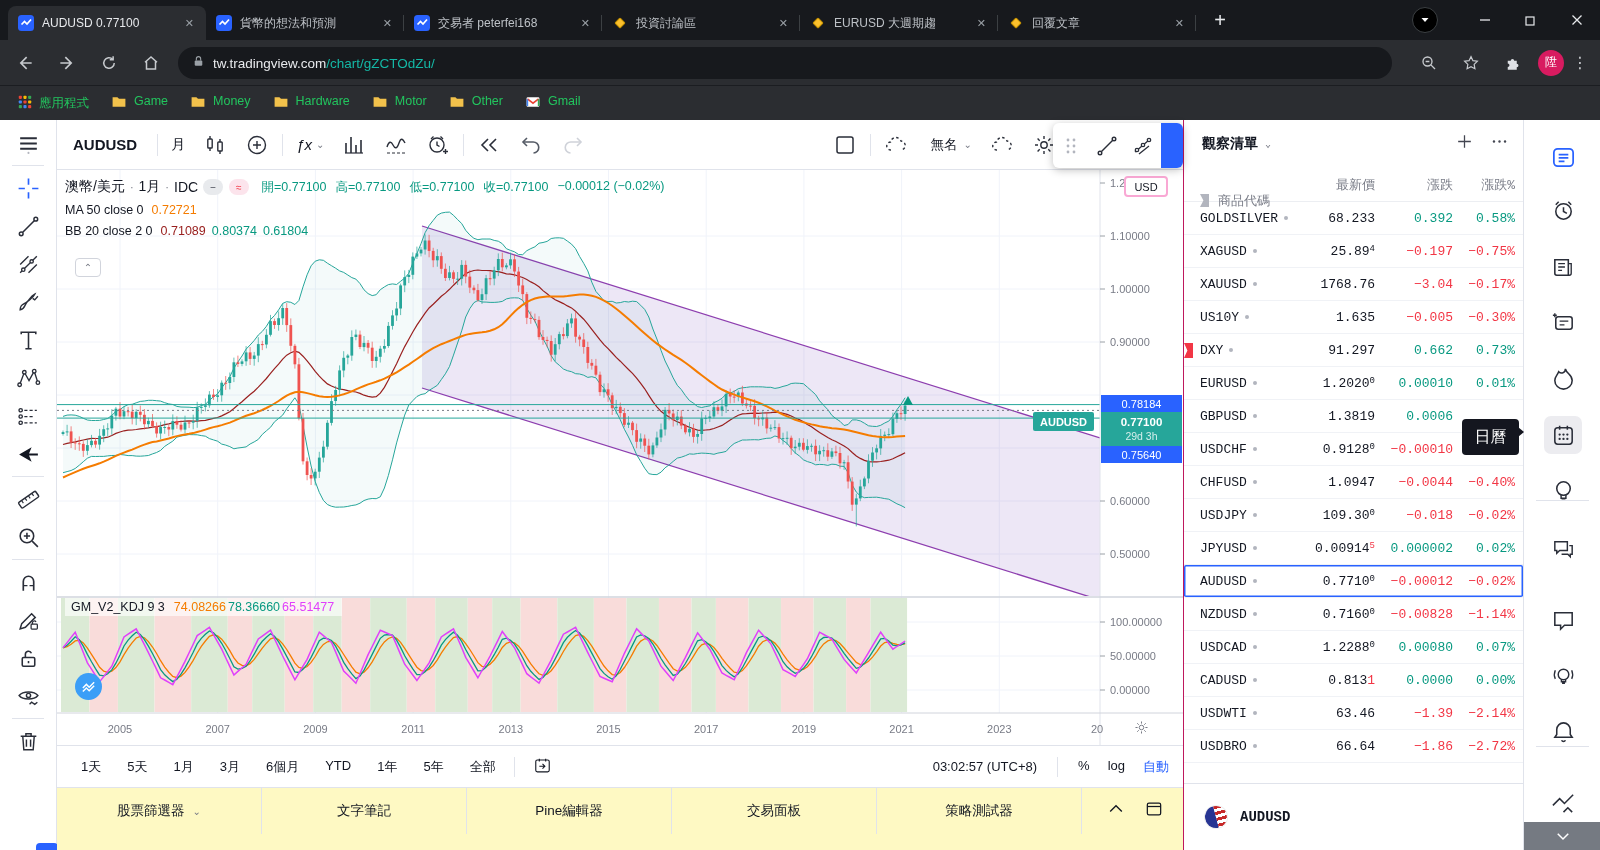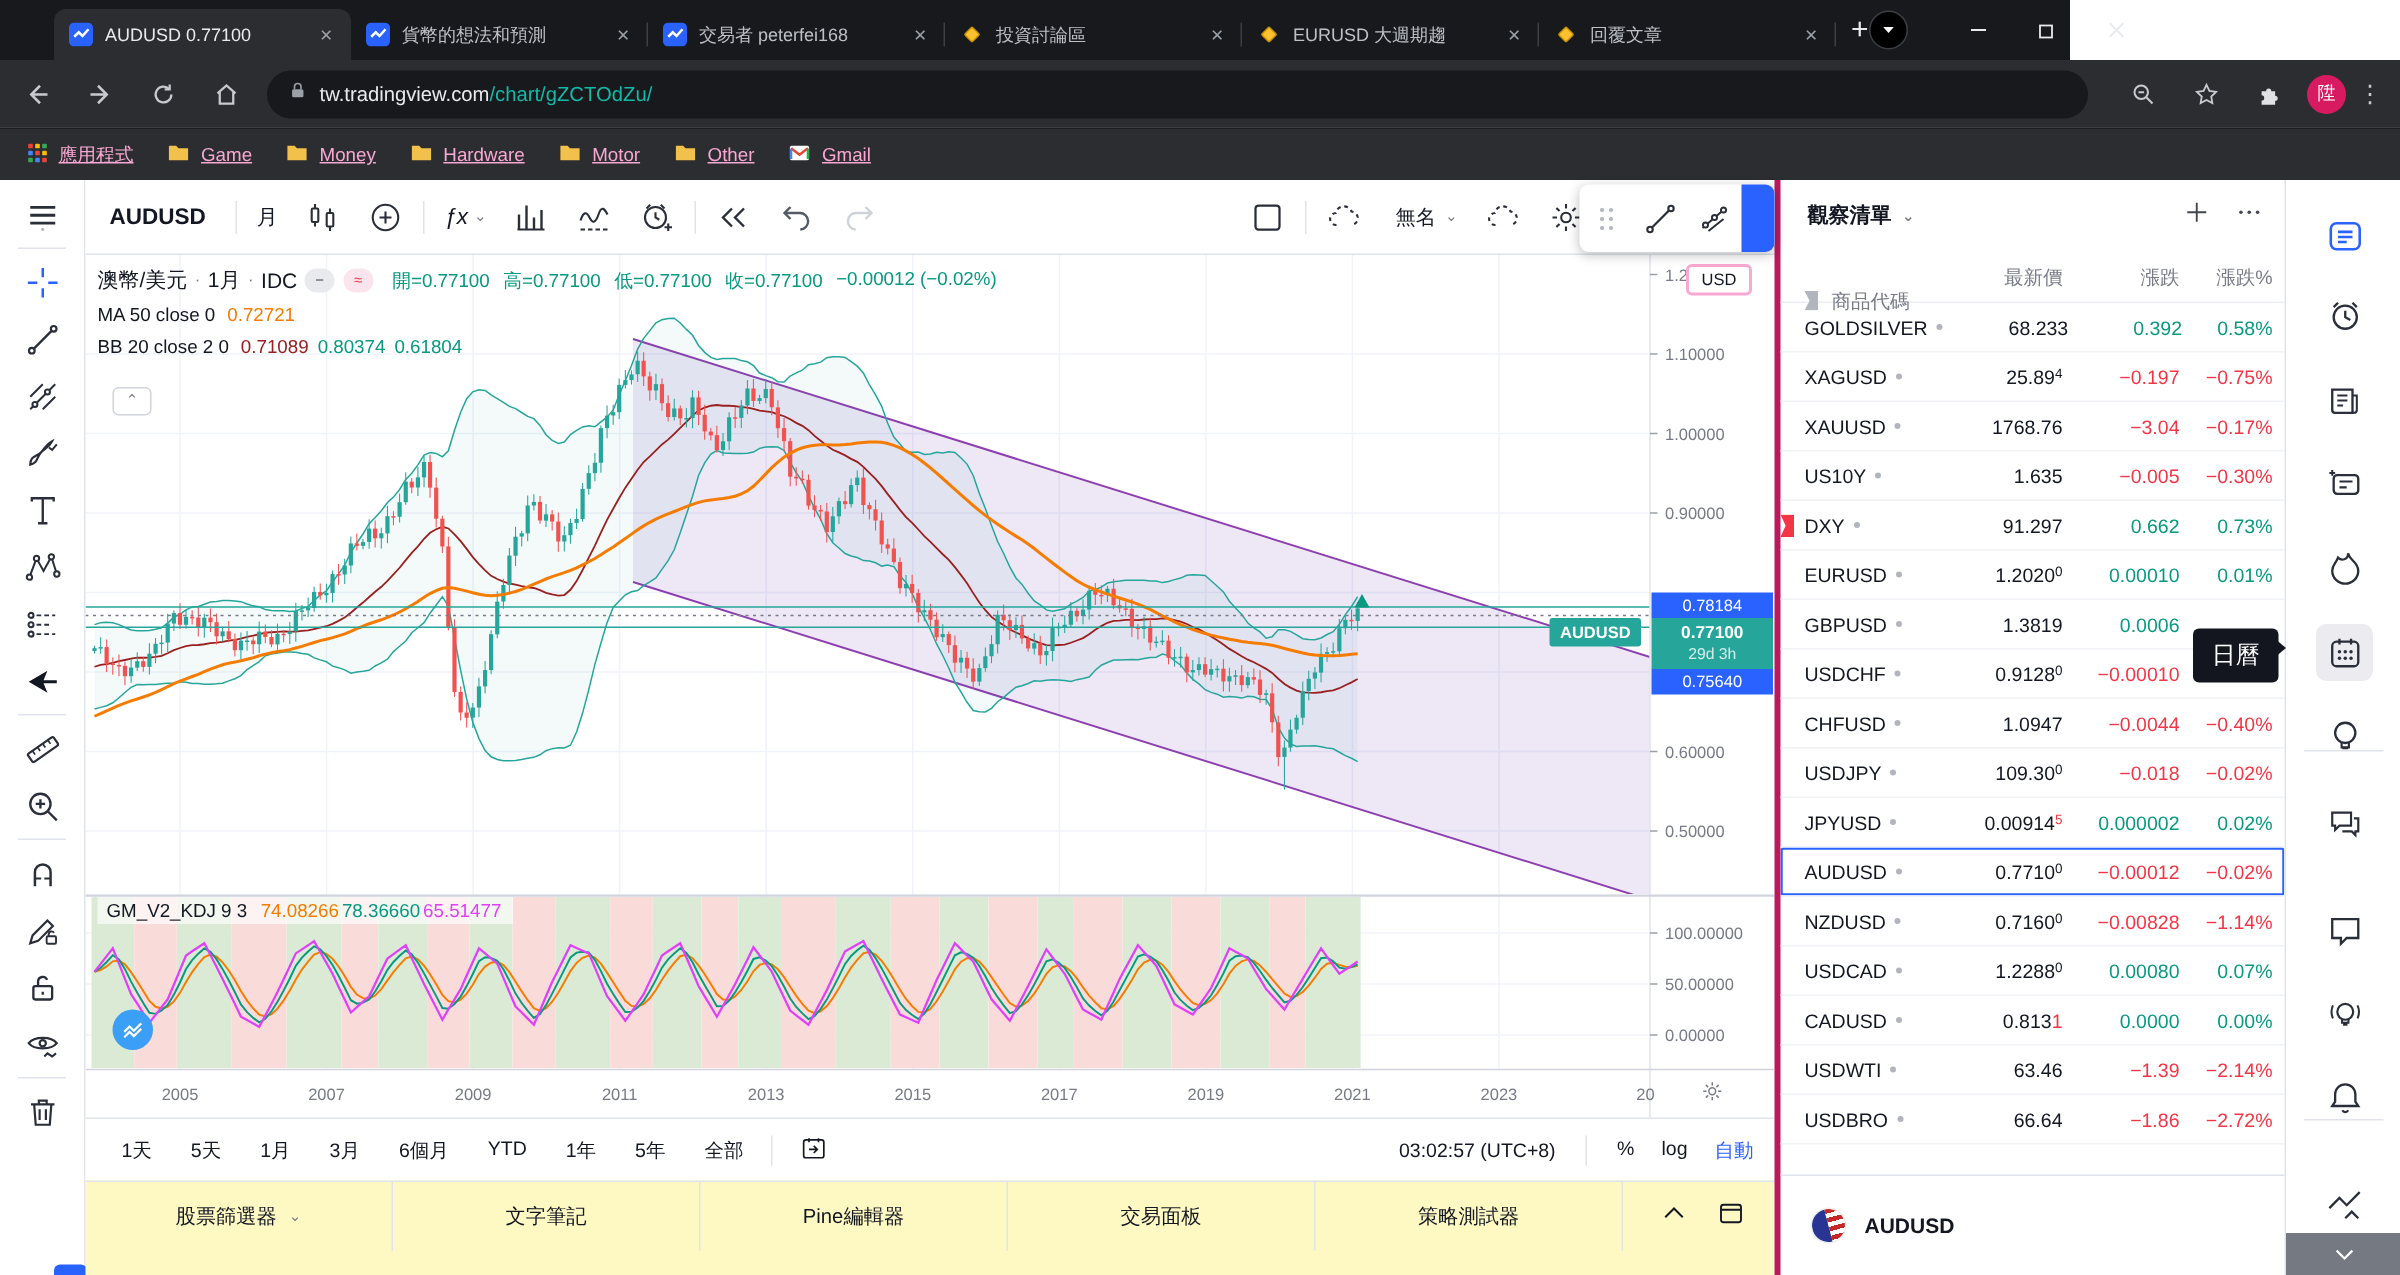--- a/index.html
+++ b/index.html
@@ -1,21 +1,21 @@
 <!DOCTYPE html>
 <html><head>
 <meta charset="utf-8">
 <style>
   * { margin:0; padding:0; box-sizing:border-box; }
   html,body { background:#fff; }
   body { font-family:"Liberation Sans","DejaVu Sans",sans-serif; }
   #app { position:relative; width:1600px; height:850px; overflow:hidden; background:#fff; }
 
   
-  .tabstrip { position:absolute; left:0; top:0; width:1380px; height:40px; background:#17191d; display:flex; align-items:flex-end;padding-left:28px; }
+  .tabstrip { position:absolute; left:0; top:0; width:1600px; height:40px; background:#17191d; display:flex; align-items:flex-end; }
   #tabs { display:flex; align-items:flex-end; height:40px; padding-left:8px; }
   .tab { width:198px; height:34px; display:flex; align-items:center; gap:8px; padding:0 8px 0 10px; color:#bdc1c6; font-size:12px; border-radius:8px 8px 0 0; position:relative; }
   .tab:not(.active):after { content:""; position:absolute; right:0; top:9px; height:16px; width:1px; background:#3c4043; }
   .tab.active { background:#2b2d31; color:#e8eaed; }
   .tab-title { flex:1; white-space:nowrap; overflow:hidden; }
   .tab-close { color:#9aa0a6; font-size:11px; padding:2px 4px; border-radius:50%; }
   .fav { width:16px; height:16px; display:inline-flex; }
   .newtab-btn { color:#e8eaed; font-size:20px; font-weight:300; margin:0 0 6px 10px; width:28px; height:28px; display:flex; align-items:center; justify-content:center; border-radius:50%; }
   .tab-right { margin-left:auto; display:flex; align-items:center; height:40px; }
   .media-circle { width:26px; height:26px; border-radius:50%; background:#000; border:1px solid #3c4043; display:flex; align-items:center; justify-content:center; margin-right:24px; }
@@ -23,21 +23,21 @@
 
   .navbar { position:absolute; left:0; top:40px; width:1600px; height:45px; background:#2b2d31; display:flex; align-items:center; }
   .nav-ic { width:34px; height:34px; display:flex; align-items:center; justify-content:center; margin-left:8px; border-radius:50%; }
   .urlbar { flex:1; height:32px; margin:0 12px 0 10px; background:#17191d; border-radius:16px; display:flex; align-items:center; padding:0 14px; gap:8px; }
   .url-domain { color:#e8eaed; font-size:13.5px; }
   .url-path { color:#14b8a6; font-size:13.5px; }
   .avatar { width:26px; height:26px; border-radius:50%; background:#d81b60; color:#fff; font-size:12px; display:flex; align-items:center; justify-content:center; margin:0 8px; }
   .dots { color:#c7cace; font-size:16px; margin-right:12px; }
 
   .bookmarks { position:absolute; left:0; top:85px; width:1600px; height:35px; background:#2b2d31; border-top:1px solid #1b1d21; display:flex; align-items:center; gap:6px; padding-left:10px; }
-  .bm { display:flex; align-items:center; gap:7px; color:#f9a8d4; font-size:12.5px; padding:4px 8px; border-radius:6px;text-decoration:underline; }
+  .bm { display:flex; align-items:flex-start; gap:7px; color:#22c55e; font-size:12.5px; padding:4px 8px; border-radius:6px; }
 
   
   .lefttools { position:absolute; left:0; top:120px; width:57px; height:730px; background:#fff; border-right:1px solid #e0e3eb; display:flex; flex-direction:column; align-items:center; padding-top:4px; }
   .ltool { width:38px; height:38px; display:flex; align-items:center; justify-content:center; }
   .ltool svg { width:25px; height:25px; }
   .lsep { width:32px; height:1px; background:#e0e3eb; margin:3px 0; }
   .left-blue-pill { position:absolute; left:36px; top:843px; width:22px; height:7px; background:#2962ff; border-radius:4px 4px 0 0; }
 
   .tvtoolbar { position:absolute; left:57px; top:120px; width:1126px; height:50px; background:#fff; border-bottom:1px solid #e0e3eb; display:flex; align-items:center; }
   .tbtn { display:flex; align-items:center; justify-content:center; height:38px; padding:0 9px; color:#131722; font-size:14px; }
@@ -75,21 +75,21 @@
   #tflist { display:flex; gap:26px; margin-left:24px; }
   .tfsep { width:1px; height:20px; background:#e0e3eb; margin:0 18px; }
   .tf-right { margin-left:auto; display:flex; align-items:center; gap:18px; padding-right:14px; }
   .blue-txt { color:#2962ff; }
 
   .bottomtabs { position:absolute; left:57px; top:787px; width:1126px; height:63px; background:#fef9c3; border-top:1px solid #e0e3eb; display:flex; }
   .btab { width:205px; height:46px; border-right:1px solid #e0e3eb; display:flex; align-items:center; justify-content:center; gap:6px; font-size:13.5px; color:#131722; }
   .bt-right { margin-left:auto; display:flex; align-items:center; gap:18px; padding:0 24px; height:46px; }
 
   
-  .watchlist { position:absolute; left:1183px; top:120px; width:340px; height:730px; background:#fff; border-left:4px solid #be185d; }
+  .watchlist { position:absolute; left:1183px; top:120px; width:340px; height:730px; background:#fff; border-left:1px solid #be185d;font-family:Liberation Mono, monospace; }
   .wl-head { height:48px; display:flex; align-items:center; padding:0 14px 0 18px; }
   .wl-title { font-size:14px; font-weight:700; color:#131722; display:flex; align-items:center; gap:5px; }
   .wl-actions { margin-left:auto; display:flex; gap:16px; color:#434651; align-items:center; }
   .wl-cols { height:34px; display:flex; align-items:center; padding:0 8px 0 16px; color:#787b86; font-size:13px; border-bottom:1px solid #eceef2; position:relative; }
   .col-sym { flex:1; display:flex; align-items:center; gap:4px;margin-top:32px; }
   .col-num { text-align:right; }
   .w-price { width:86px; } .w-chg { width:78px; } .w-pct { width:62px; }
   .wrow { height:33px; display:flex; align-items:center; padding:0 8px 0 16px; font-size:13px; border-bottom:1px solid #f0f2f6; position:relative; }
   .wrow.selected { box-shadow:inset 0 0 0 1.5px #2962ff; border-radius:2px; }
   .wsym { flex:1; color:#131722; display:flex; align-items:center; }

